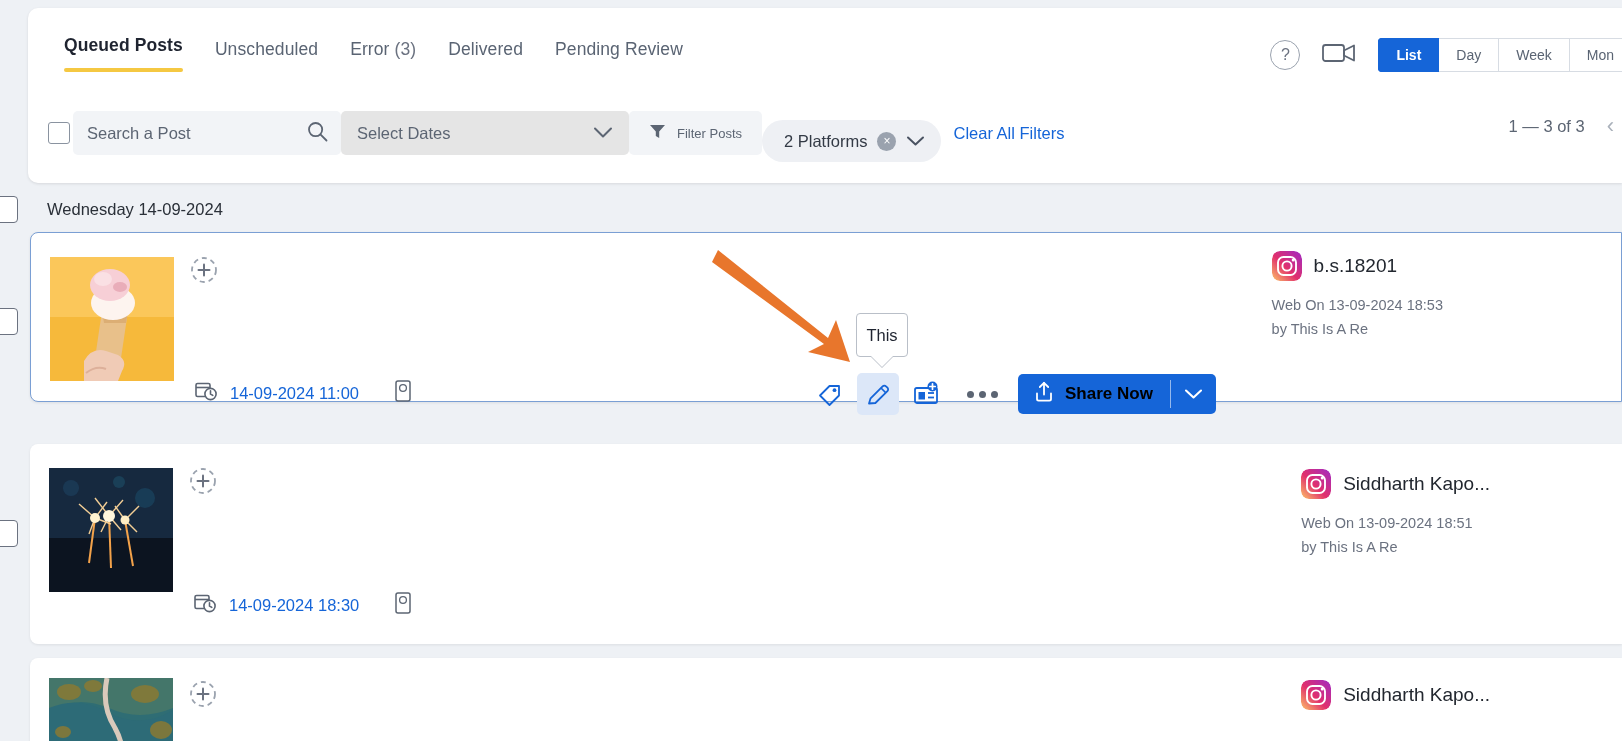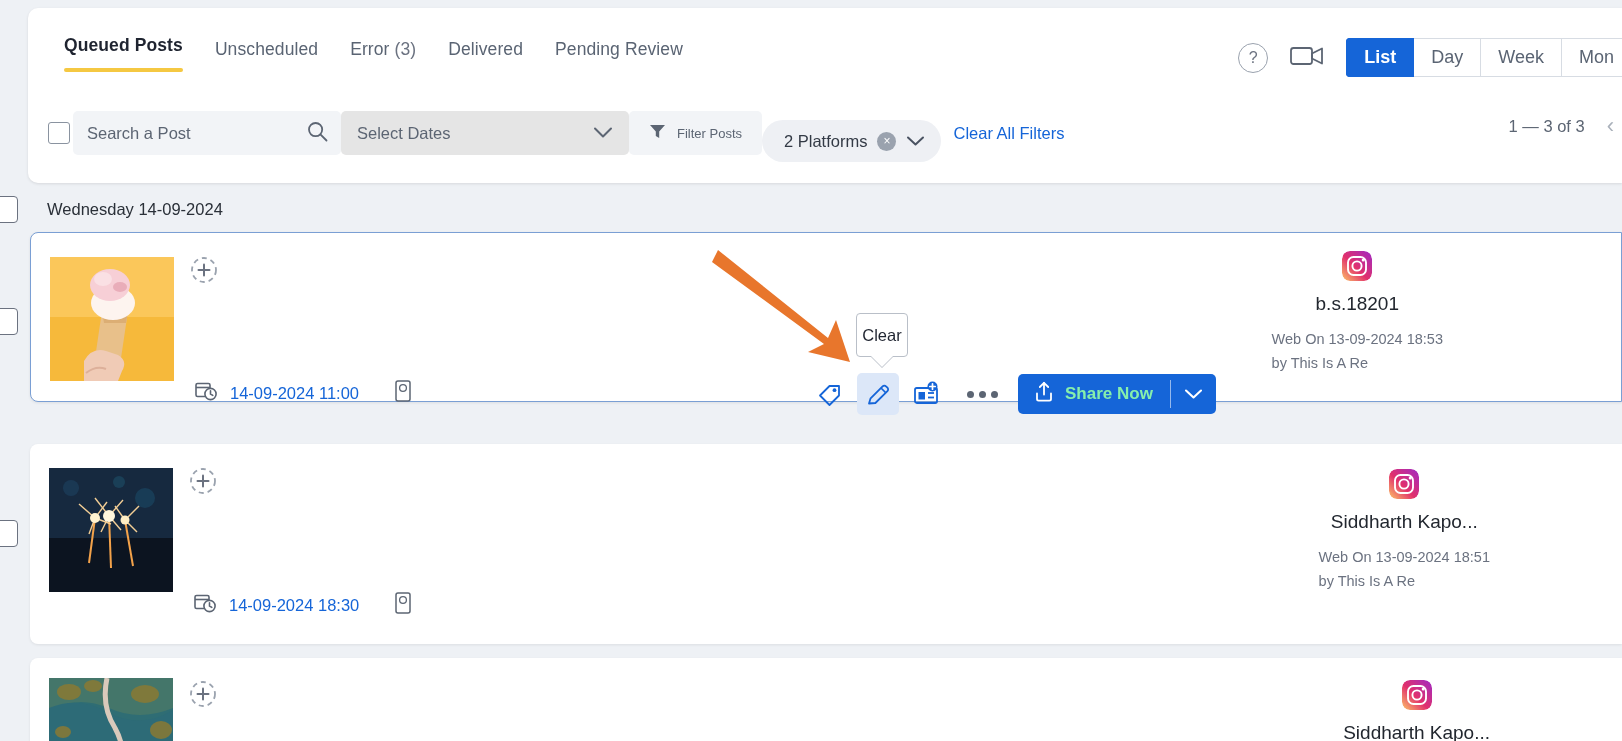--- a/index.html
+++ b/index.html
@@ -35,21 +35,21 @@
   
   .topright { position: absolute; right: 0; top: 30px; display: flex; align-items: center; gap: 22px; }
   .help-circle {
     width: 30px; height: 30px; border: 1.6px solid #9aa2ae; border-radius: 50%;
     display: flex; align-items: center; justify-content: center;
     color: #6b7280; font-size: 16px; cursor: pointer;
   }
   .cam-icon { cursor: pointer; display: block; }
   .viewswitch { display: flex; border-radius: 4px; overflow: hidden; margin-right: -10px; }
   .viewswitch .vbtn {
-    font-size: 18px; padding: 8px 17px; background: #fff; color: #5a6473;
+    font-size: 14px; padding: 8px 17px; background: #fff; color: #5a6473;
     border: 1px solid #d7dce3; border-left: none; cursor: pointer; white-space: nowrap;
   }
   .viewswitch .vbtn:first-child { border-left: 1px solid #1565d8; }
   .viewswitch .vbtn.active { background: #1565d8; color: #fff; border-color: #1565d8; font-weight: 600; }
 
   
   .filterbar { position: absolute; left: 20px; top: 96px; display: flex; align-items: center; }
   .chk-box {
     width: 22px; height: 22px; border: 1.5px solid #8a93a0; border-radius: 3px; background: #fff;
     cursor: pointer; margin-right: 3px;
@@ -113,29 +113,29 @@
   .actions { position: absolute; display: flex; align-items: center; gap: 6px; }
   .act-btn {
     width: 42px; height: 42px; border-radius: 5px; display: flex; align-items: center;
     justify-content: center; cursor: pointer;
   }
   .act-btn.hl { background: #dce7f8; }
   .dots { display: flex; gap: 5px; padding: 0 14px; cursor: pointer; }
   .dots i { width: 7px; height: 7px; border-radius: 50%; background: #5c6573; display: block; }
   .share-btn {
     height: 40px; background: #1565d8; border-radius: 5px; display: flex; align-items: center;
-    color: #86efac; font-size: 17px; font-weight: 600; cursor: pointer; overflow: hidden;
+    color: #000000; font-size: 17px; font-weight: 600; cursor: pointer; overflow: hidden;
   }
   .share-main { display: flex; align-items: center; gap: 11px; padding: 0 17px 0 16px; height: 100%; }
   .share-div { width: 1px; height: 28px; background: rgba(255,255,255,.55); }
   .share-caret { padding: 0 13px; display: flex; align-items: center; height: 100%; }
 
   
   .acct { position: absolute; right: 0; }
-  .acct-top { display: flex; align-items: center; gap: 12px; flex-direction: column; }
+  .acct-top { display: flex; align-items: center; gap: 12px; }
   .ig-icon { width: 30px; height: 30px; border-radius: 8px; display: block; }
   .acct-name { font-size: 19px; color: #22272f; }
   .acct-sub { font-size: 14.5px; color: #6b7280; margin-top: 13px; line-height: 1.65; }
 
   
   .tooltip {
     position: absolute; left: 856px; top: 313px; width: 52px; height: 44px;
     background: #fff; border: 1px solid #b9bfc8; border-radius: 4px;
     display: flex; align-items: center; justify-content: center;
     font-size: 16.5px; color: #1f2430; z-index: 30;
@@ -478,16 +478,16 @@
     </div>
   </div>
 
   <div class="arrow-anno">
     <svg width="160" height="130" viewBox="0 0 160 130">
       <path d="M18 10 L128 98 L136 80 L150 122 L108 112 L124 104 L12 22 Z" fill="#E8762C"></path>
     </svg>
   </div>
 
   <div class="tooltip">
-    <span>Clear</span>
+    <span>This</span>
   </div>
 
 </div>
 
 </body></html>

